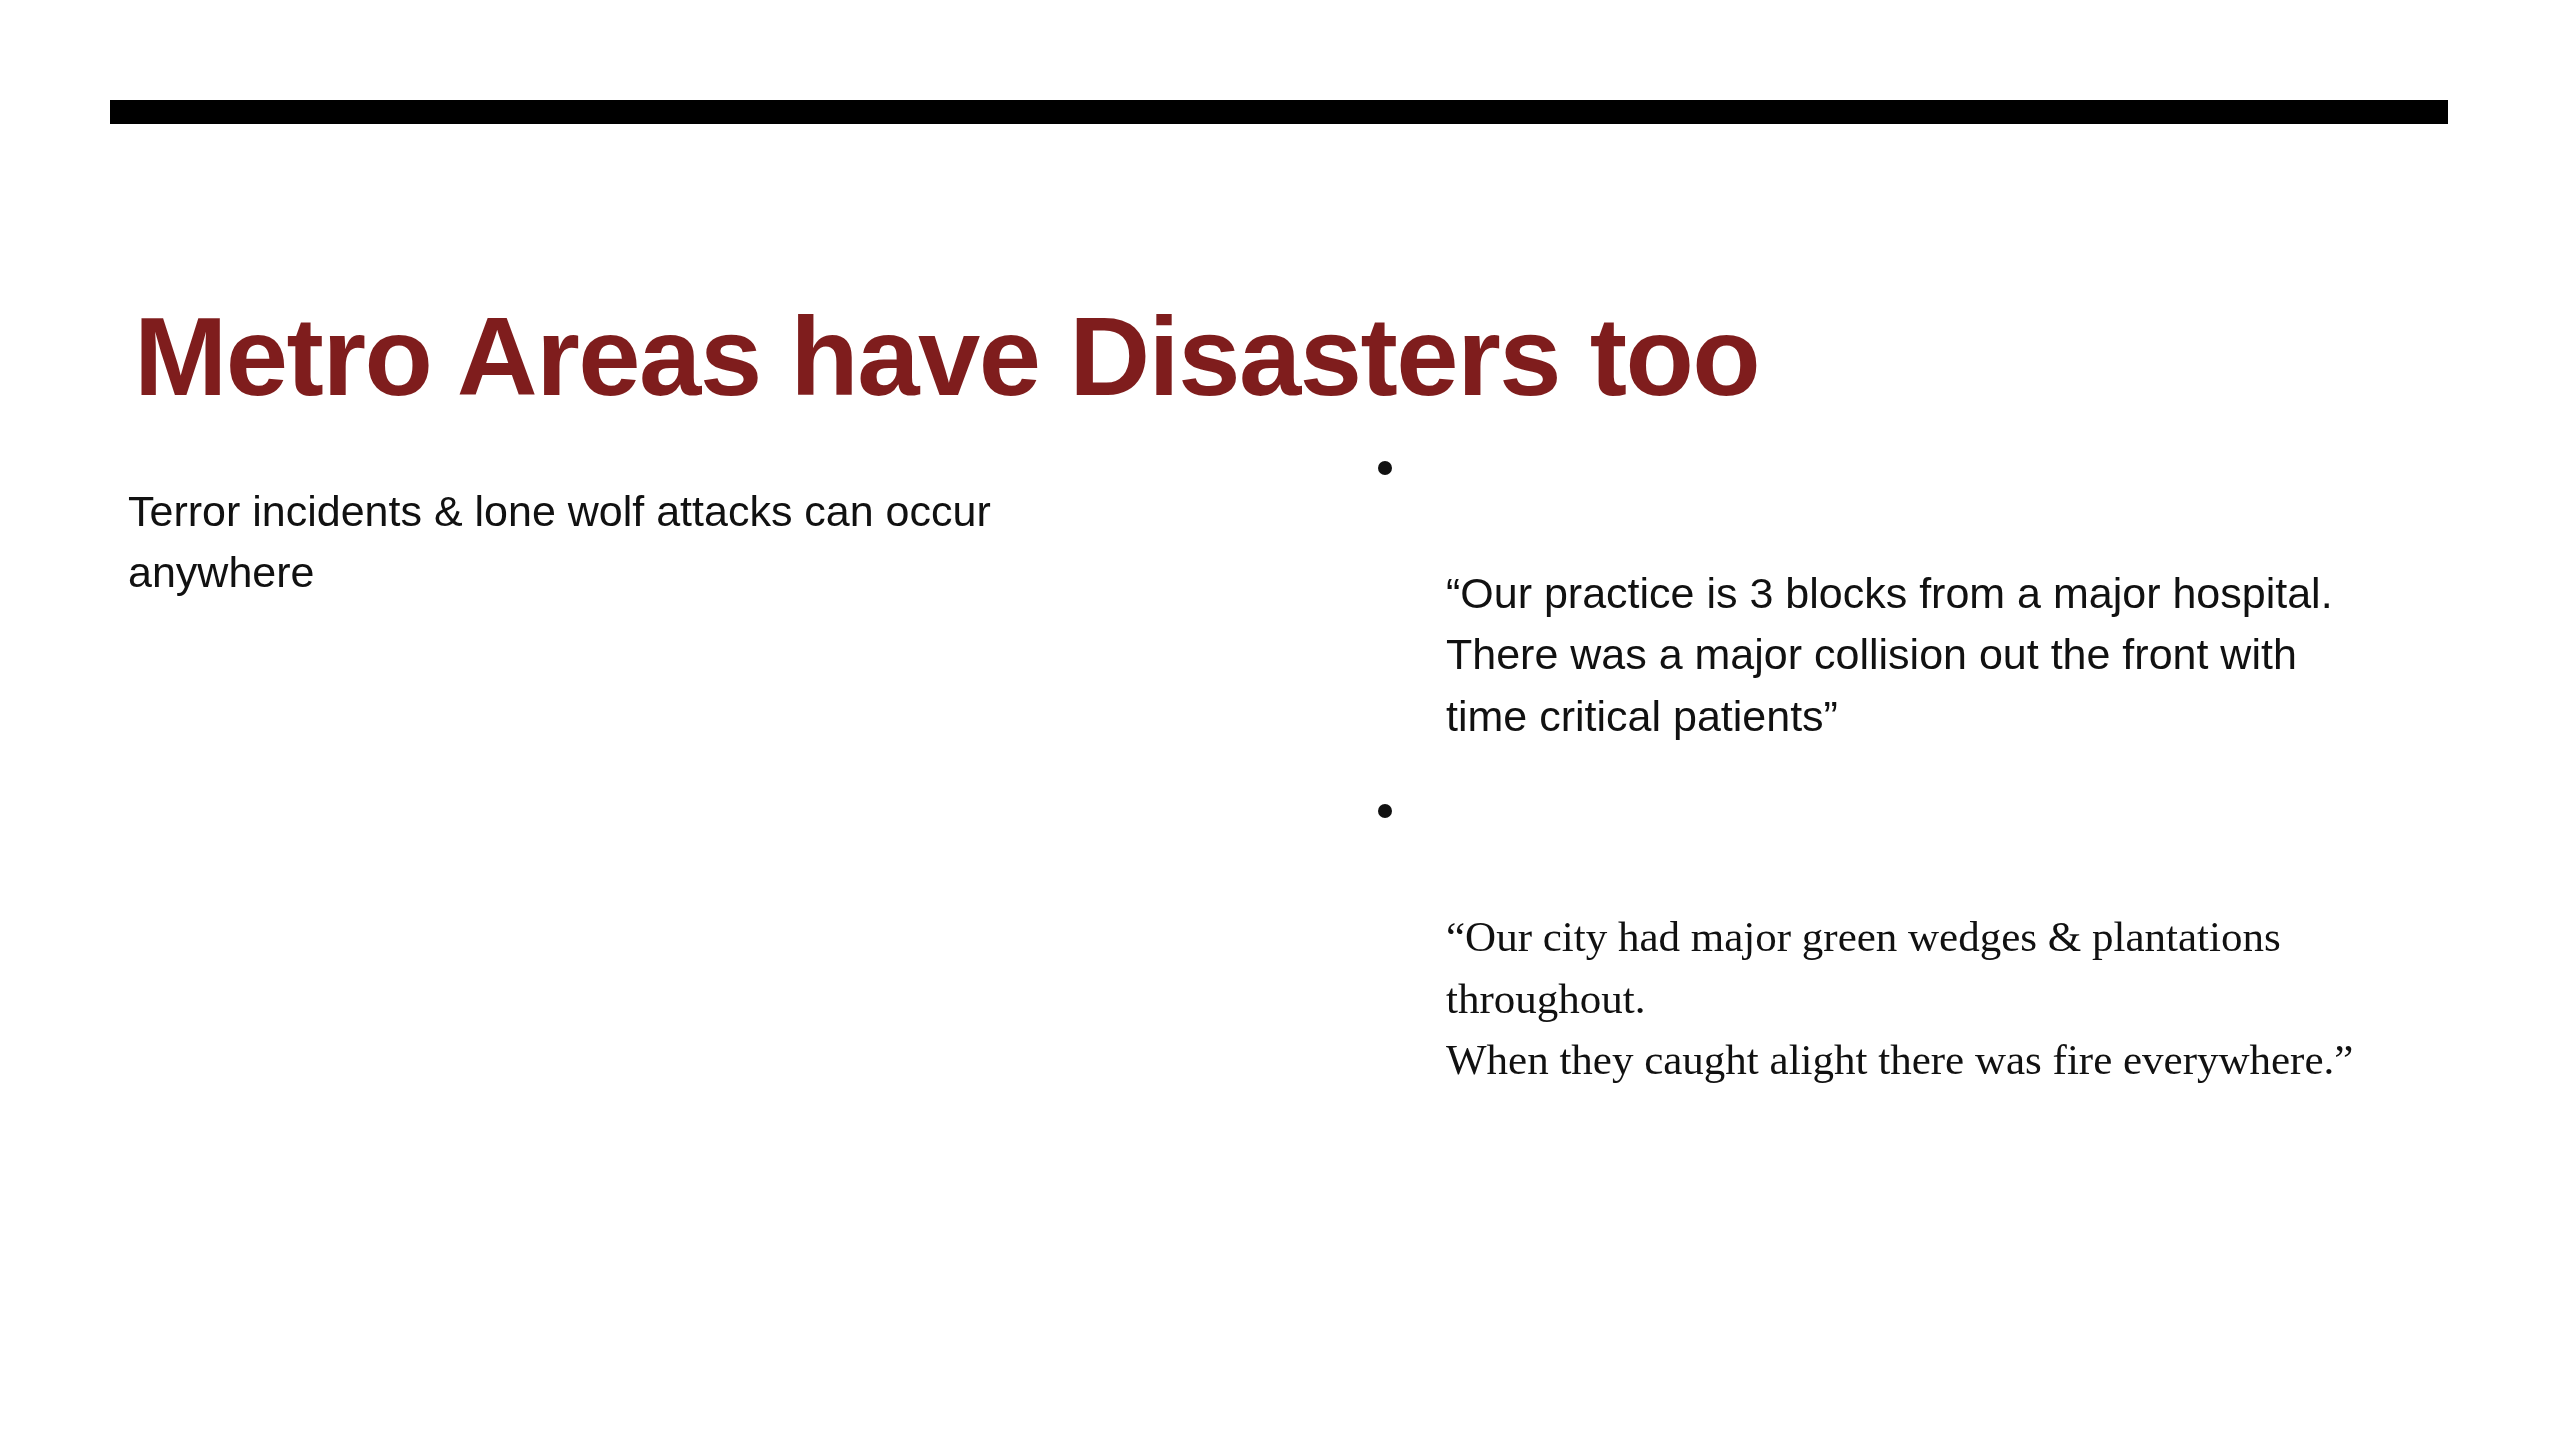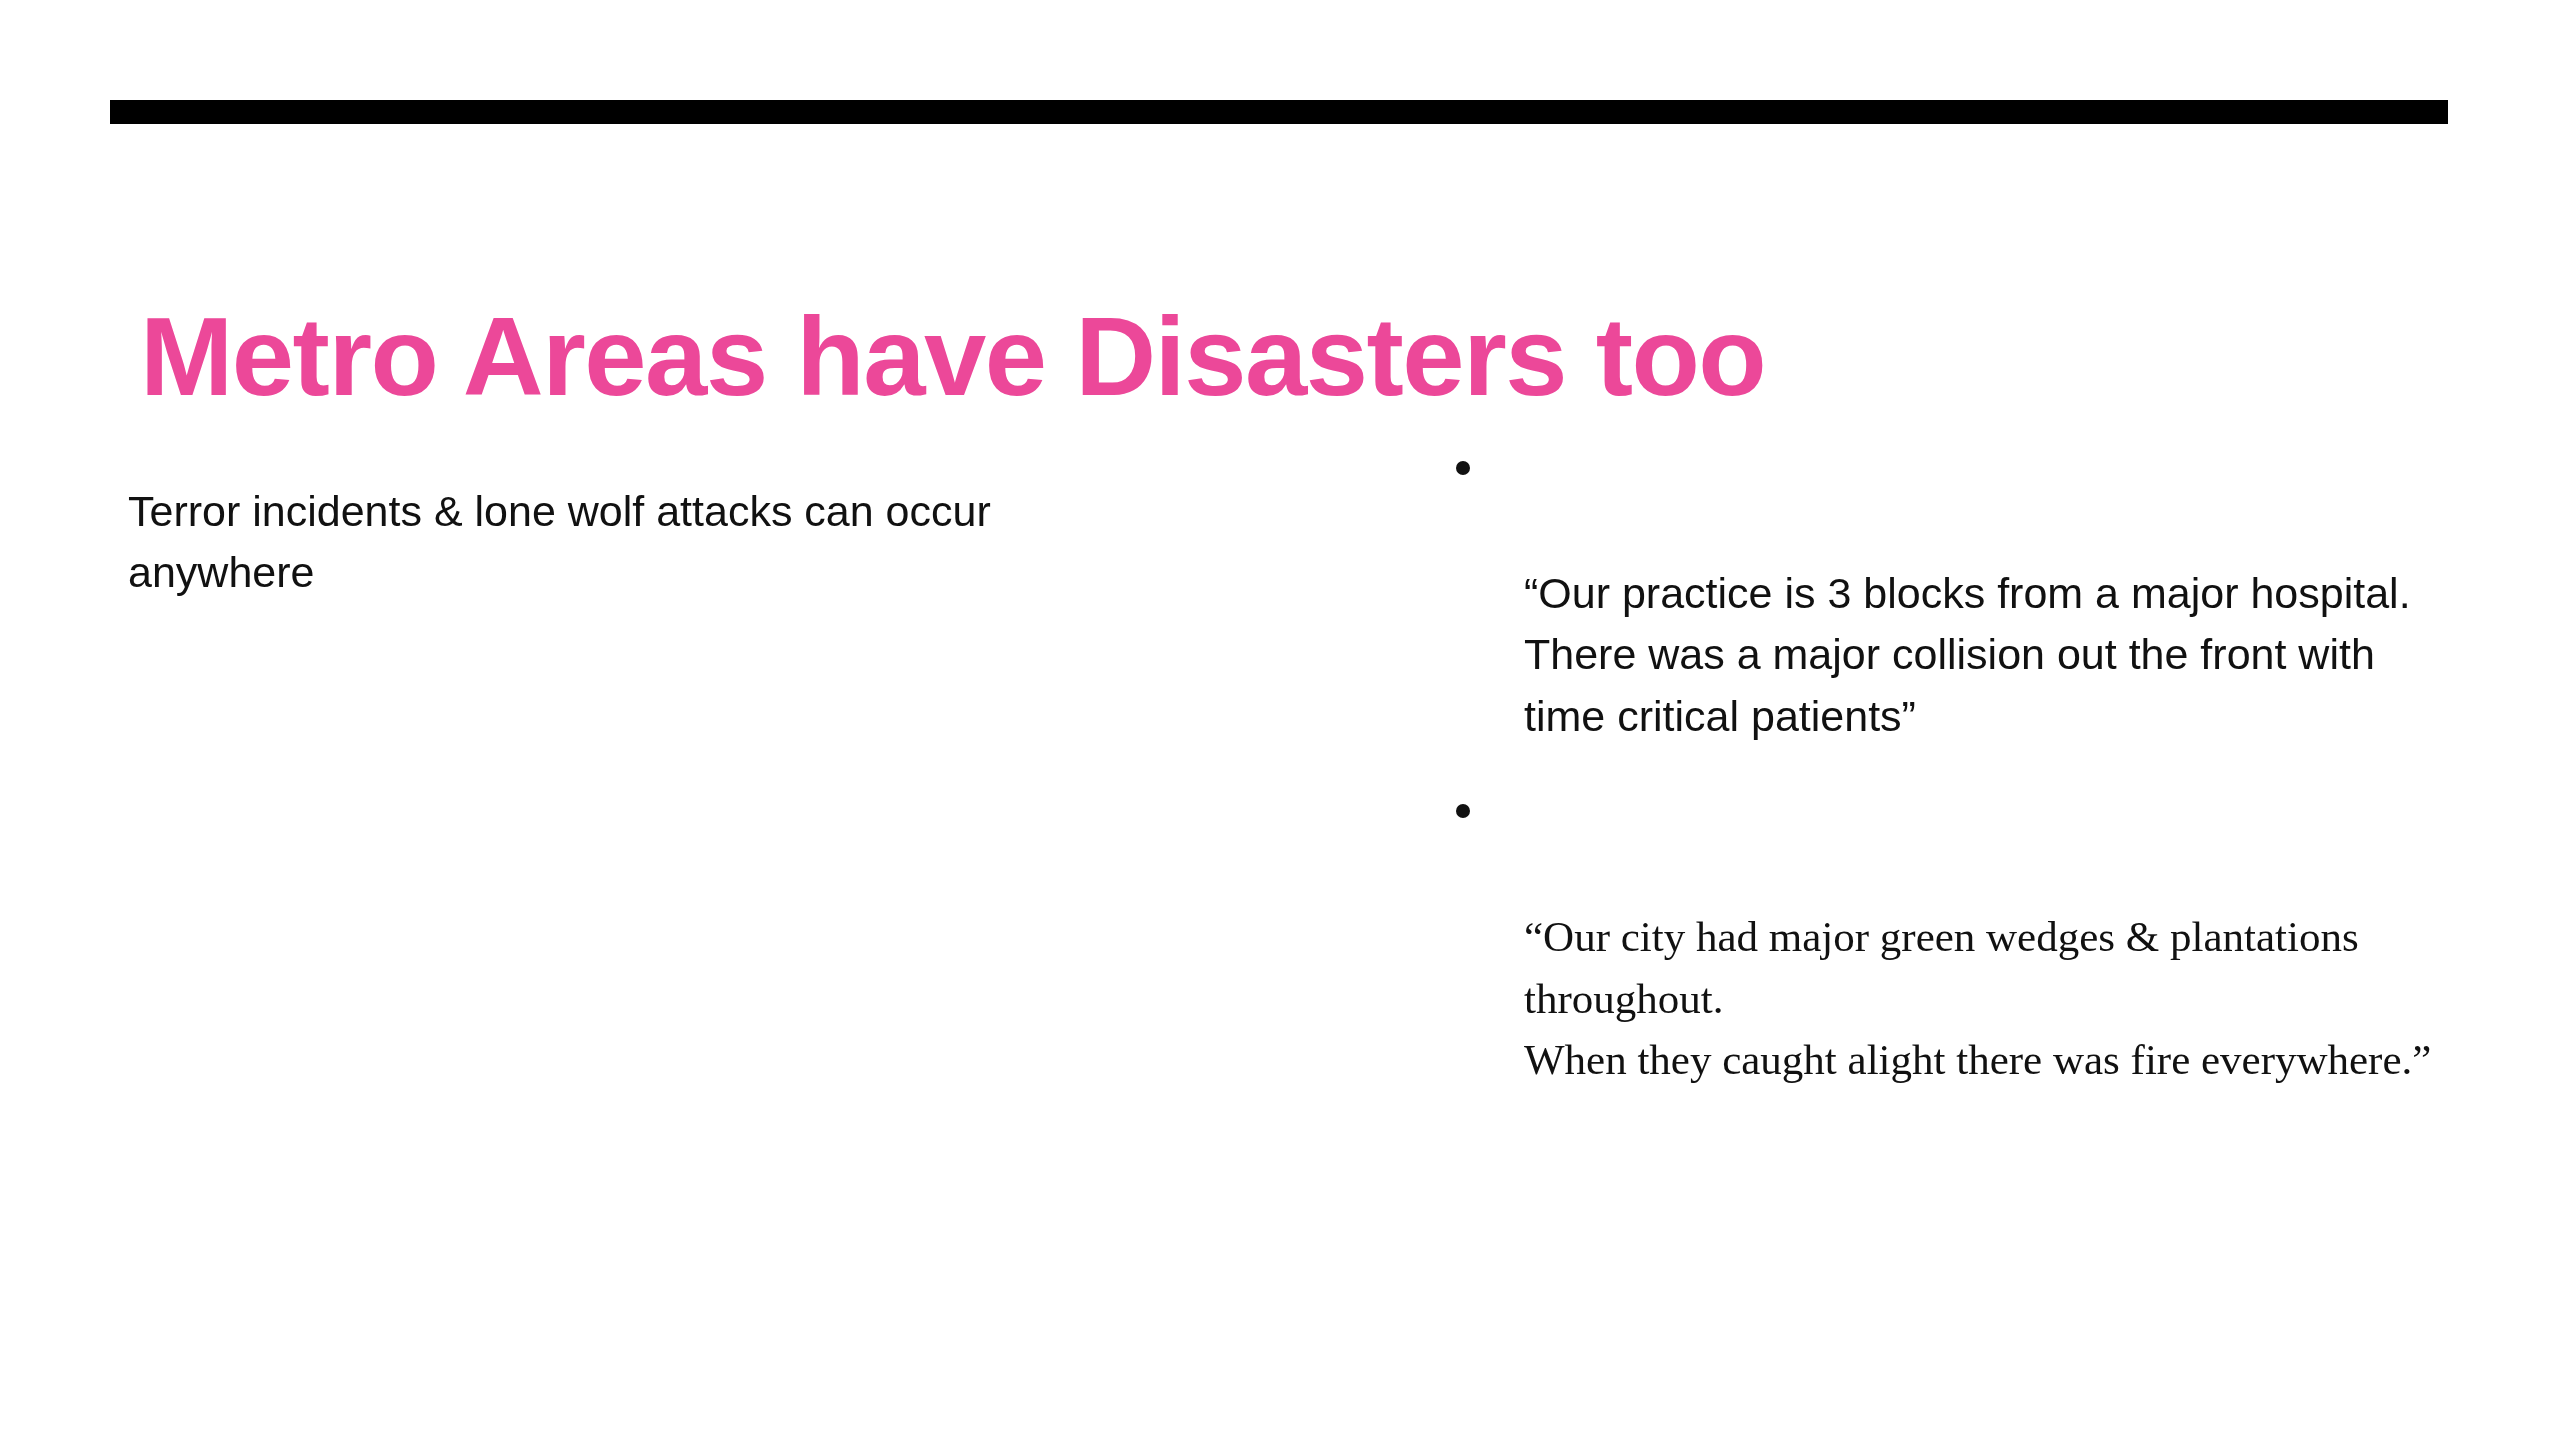--- a/index.html
+++ b/index.html
@@ -26,28 +26,28 @@
     position: absolute;
     left: 110px;
     top: 100px;
     width: 2338px;
     height: 24px;
     background: #000000;
   }
 
   .slide-title {
     position: absolute;
-    left: 140px;
+    left: 134px;
     top: 222px;
     width: 2300px;
     font-size: 112px;
     line-height: 1.08;
     font-weight: 700;
     letter-spacing: -1.5px;
-    color: #ec4899;
+    color: #7f1d1d;
     white-space: nowrap;
   }
 
   .body-columns {
     position: absolute;
     left: 0;
     top: 440px;
     width: 2560px;
     height: 900px;
   }
@@ -63,21 +63,21 @@
     font-size: 43px;
     line-height: 1.43;
     font-weight: 400;
     color: #111111;
     max-width: 930px;
     margin-top: 41px;
   }
 
   .col-right {
     position: absolute;
-    left: 1446px;
+    left: 1368px;
     top: 0;
     width: 1000px;
   }
 
   .bullet-list {
     list-style: none;
     margin: 0;
     padding: 0;
   }
 

